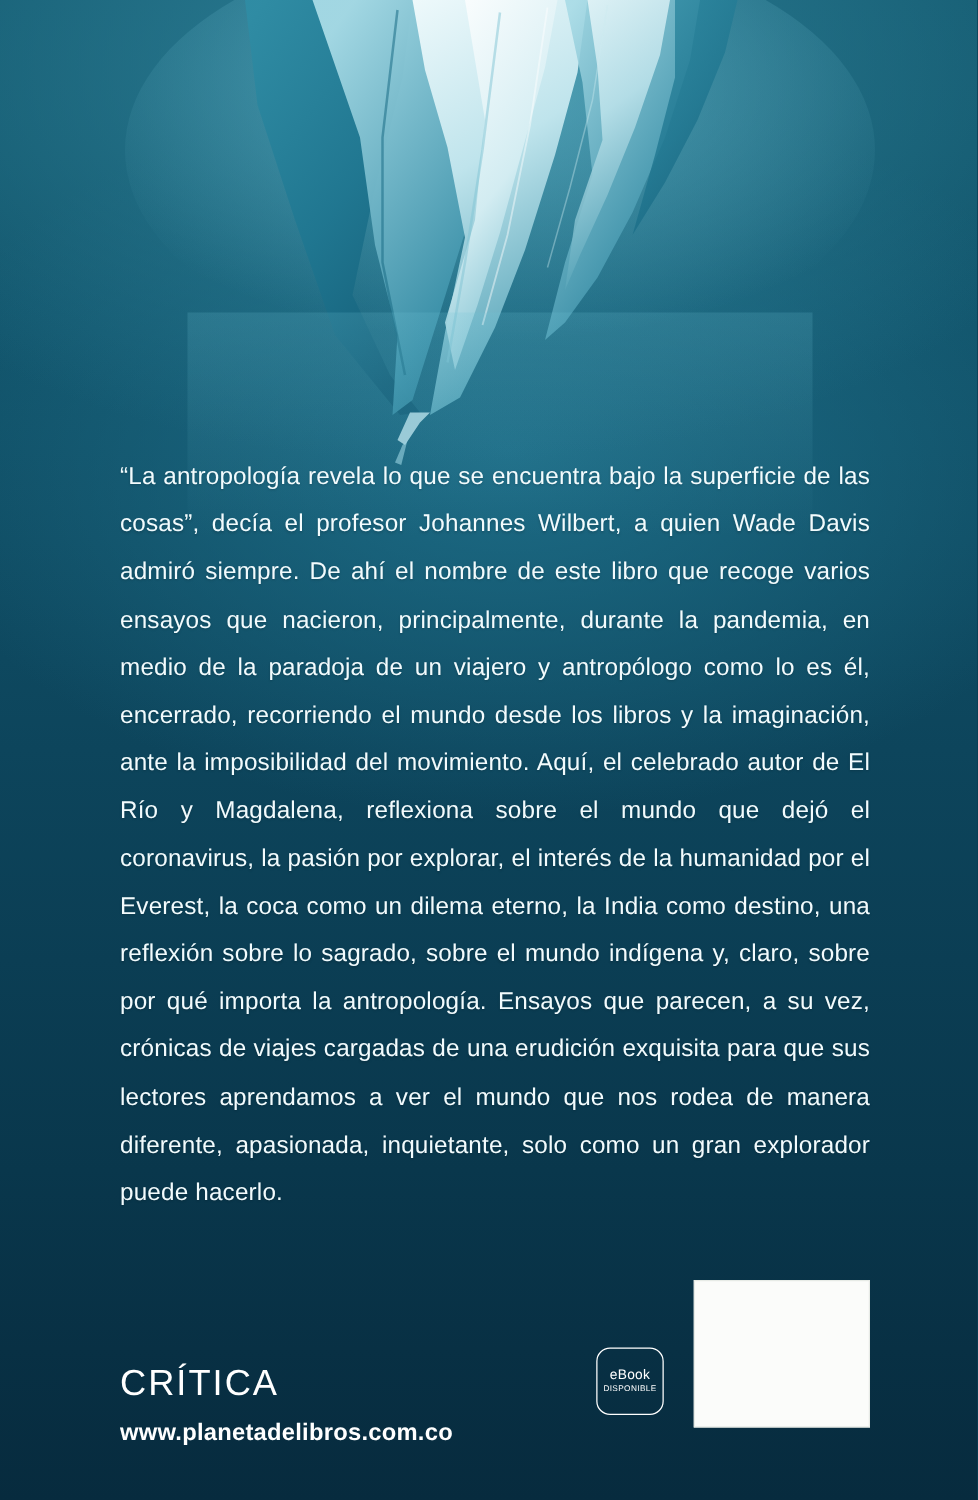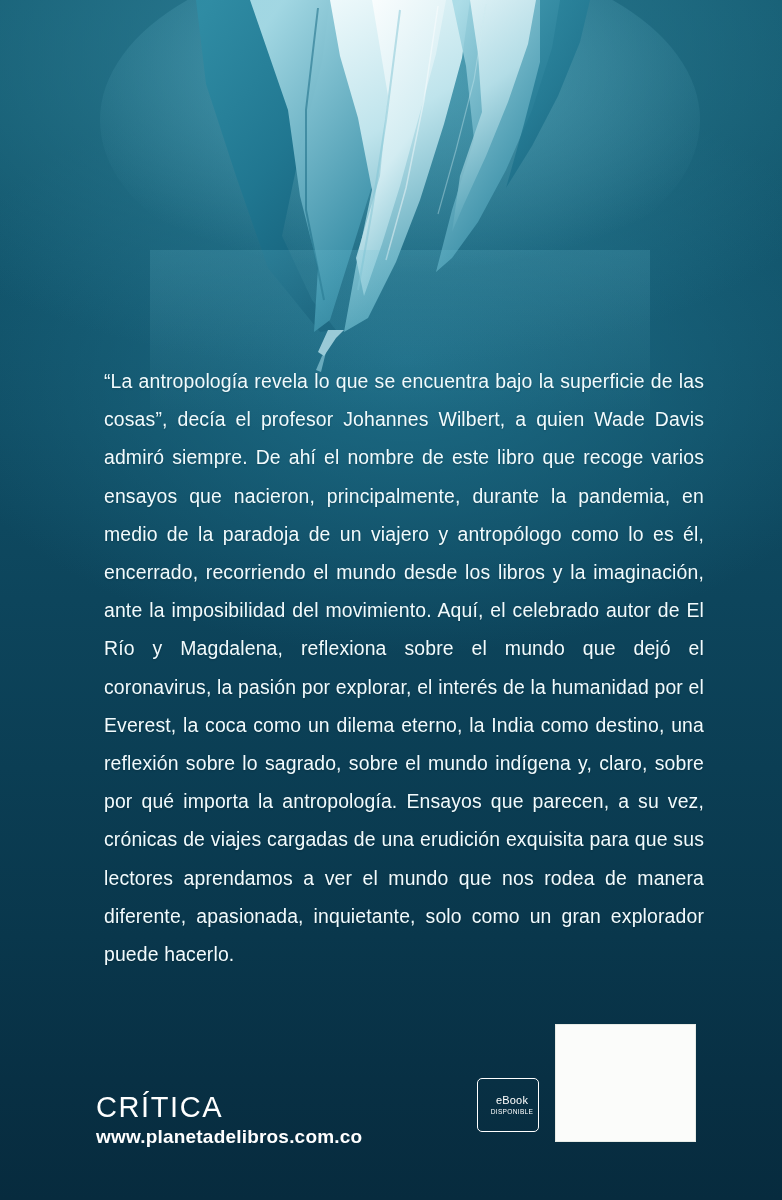--- a/index.html
+++ b/index.html
@@ -35,21 +35,21 @@
     top: 0;
     left: 0;
     width: 782px;
     height: 430px;
     pointer-events: none;
   }
 
   
   .blurb {
     position: absolute;
-    left: 104px;
+    left: 96px;
     top: 362px;
     width: 600px;
     color: #f2fbfd;
     font-size: 19.4px;
     line-height: 38.2px;
     letter-spacing: 0.15px;
     text-align: justify;
     text-justify: inter-word;
     white-space: pre-line;
     font-weight: 400;
@@ -67,38 +67,37 @@
     font-size: 29px;
     letter-spacing: 1.6px;
     font-weight: 400;
     line-height: 30px;
   }
   .imprint-url {
     font-size: 19px;
     font-weight: 700;
     letter-spacing: 0.2px;
     line-height: 26px;
-    margin-top: 2px;
+    margin-top: 12px;
   }
 
   .ebook-badge {
     position: absolute;
     left: 477px;
     top: 1078px;
     width: 52px;
     height: 52px;
     border: 1.6px solid #ffffff;
-    border-radius: 5px;
+    border-radius: 11px;
     color: #ffffff;
     display: flex;
     flex-direction: column;
     align-items: center;
     justify-content: center;
     line-height: 1.08;
-    padding-left: 8px;
   }
   .ebook-badge .l1 { font-size: 11px; letter-spacing: 0.2px; }
   .ebook-badge .l2 { font-size: 6.6px; letter-spacing: 0.3px; margin-top: 2px; }
 
   .barcode {
     position: absolute;
     left: 555px;
     top: 1024px;
     width: 139px;
     height: 116px;

